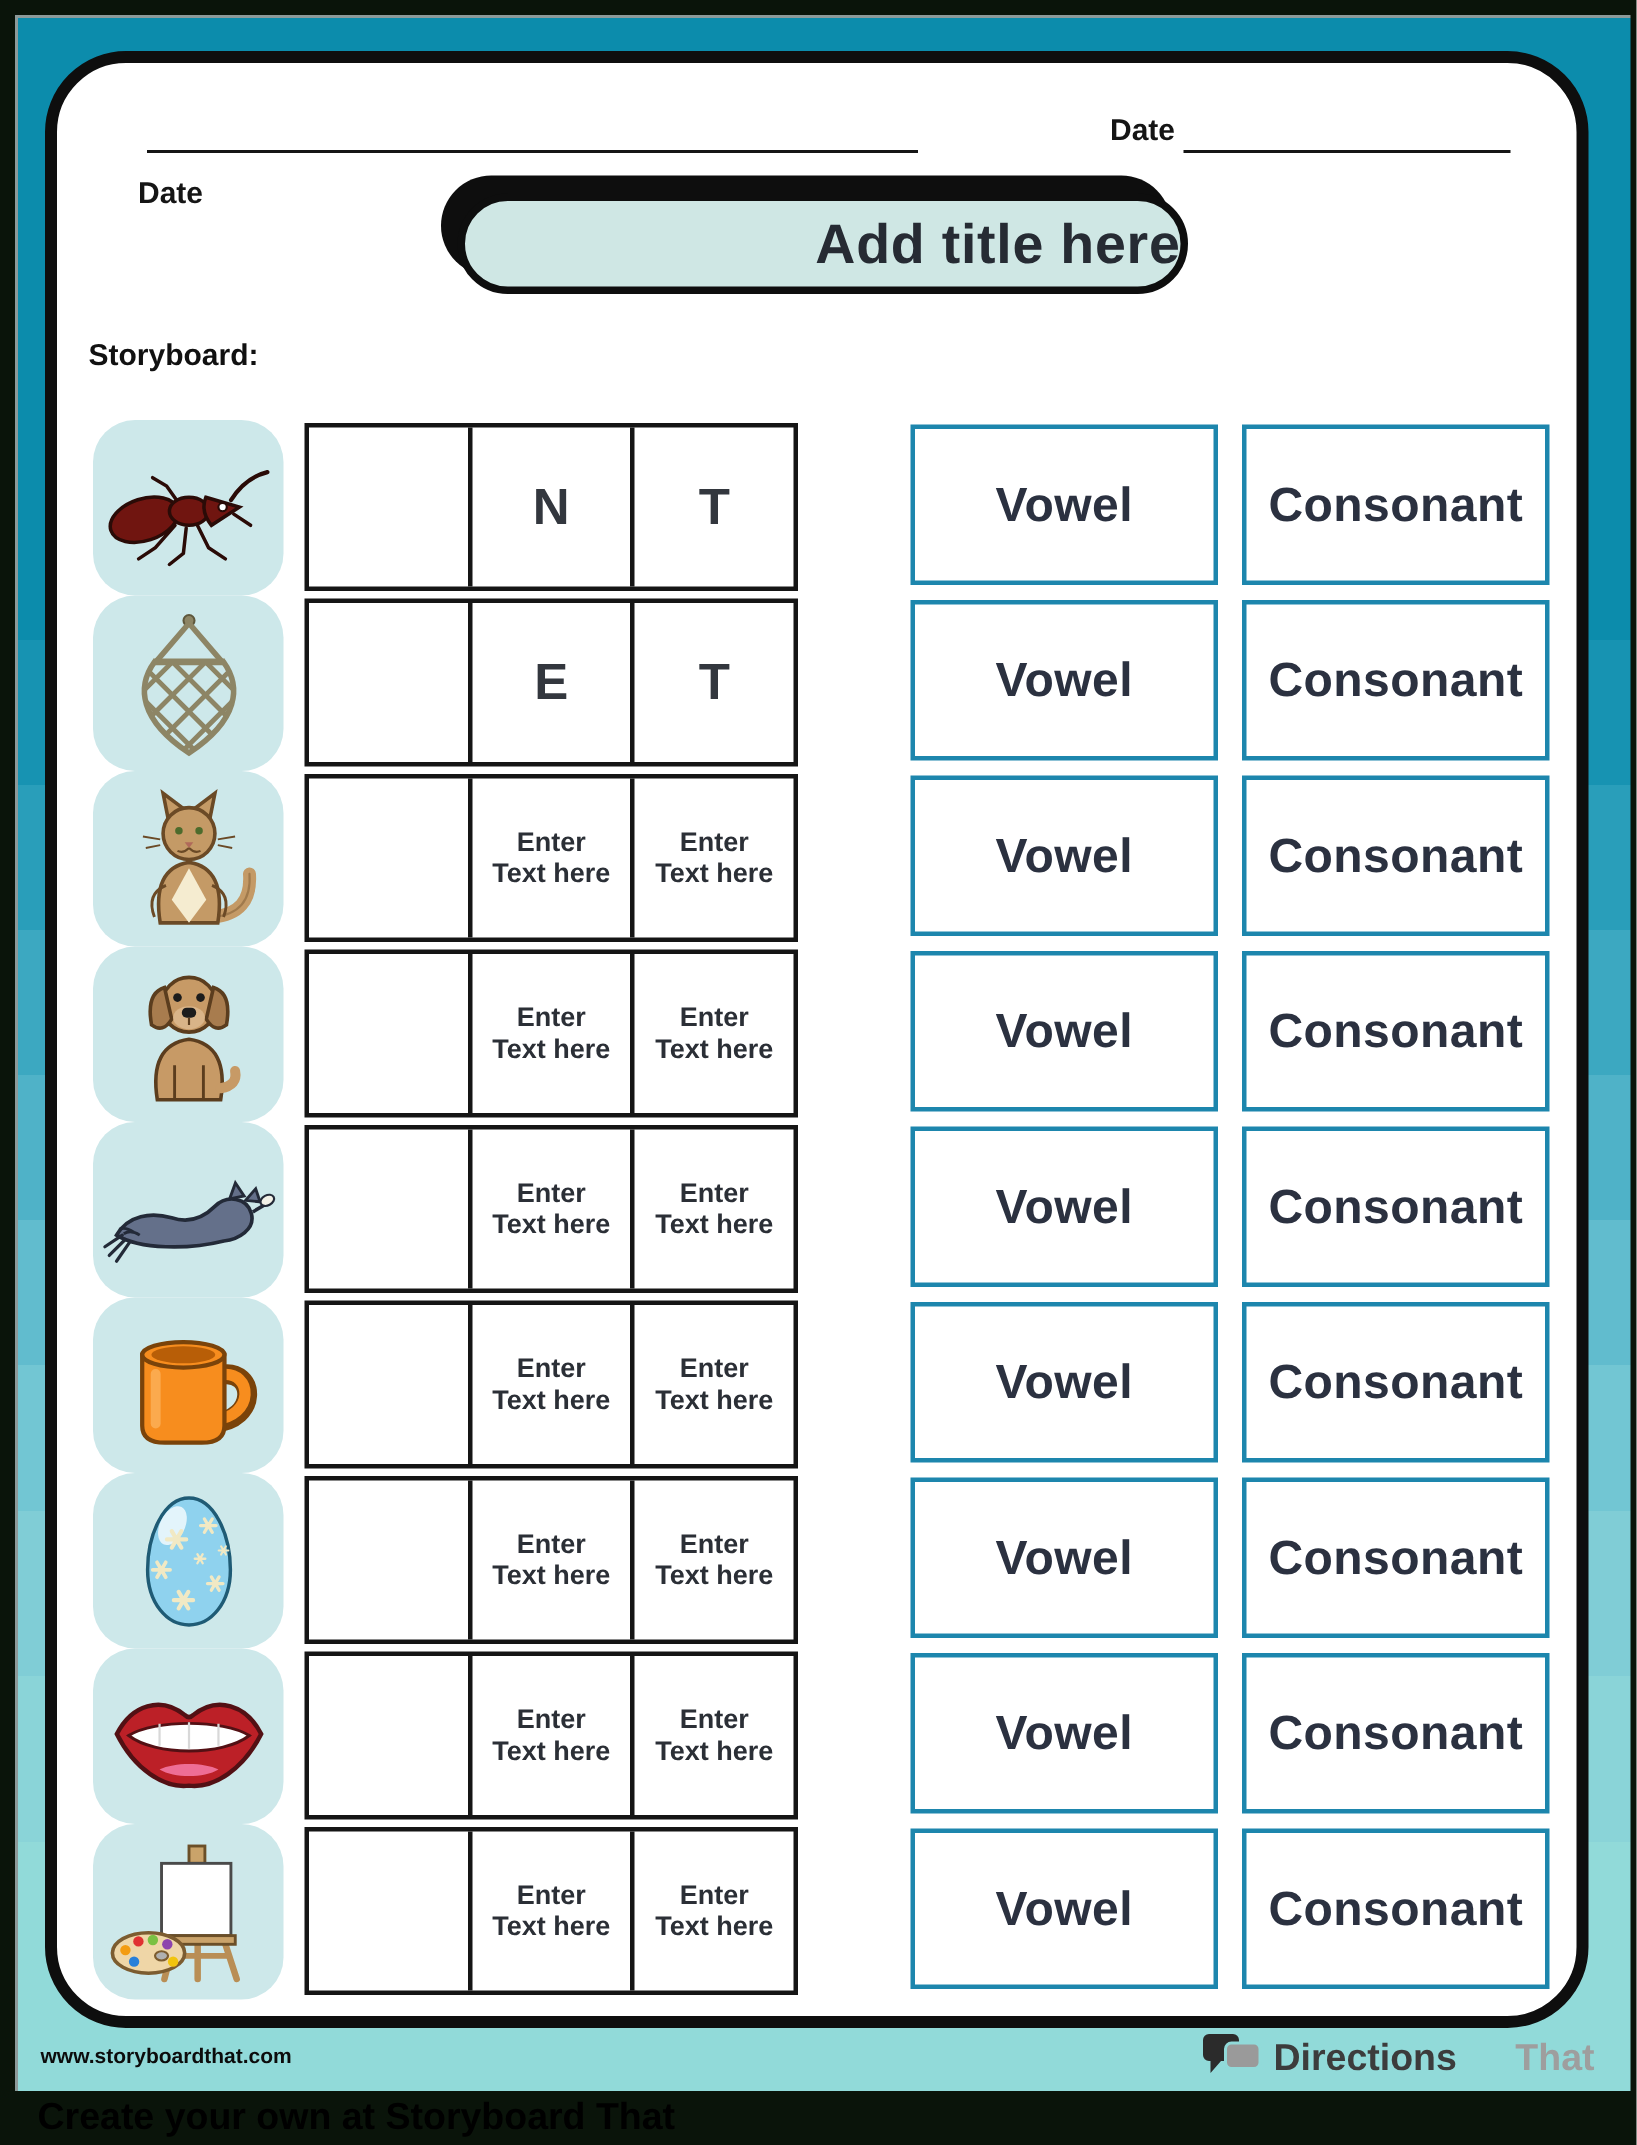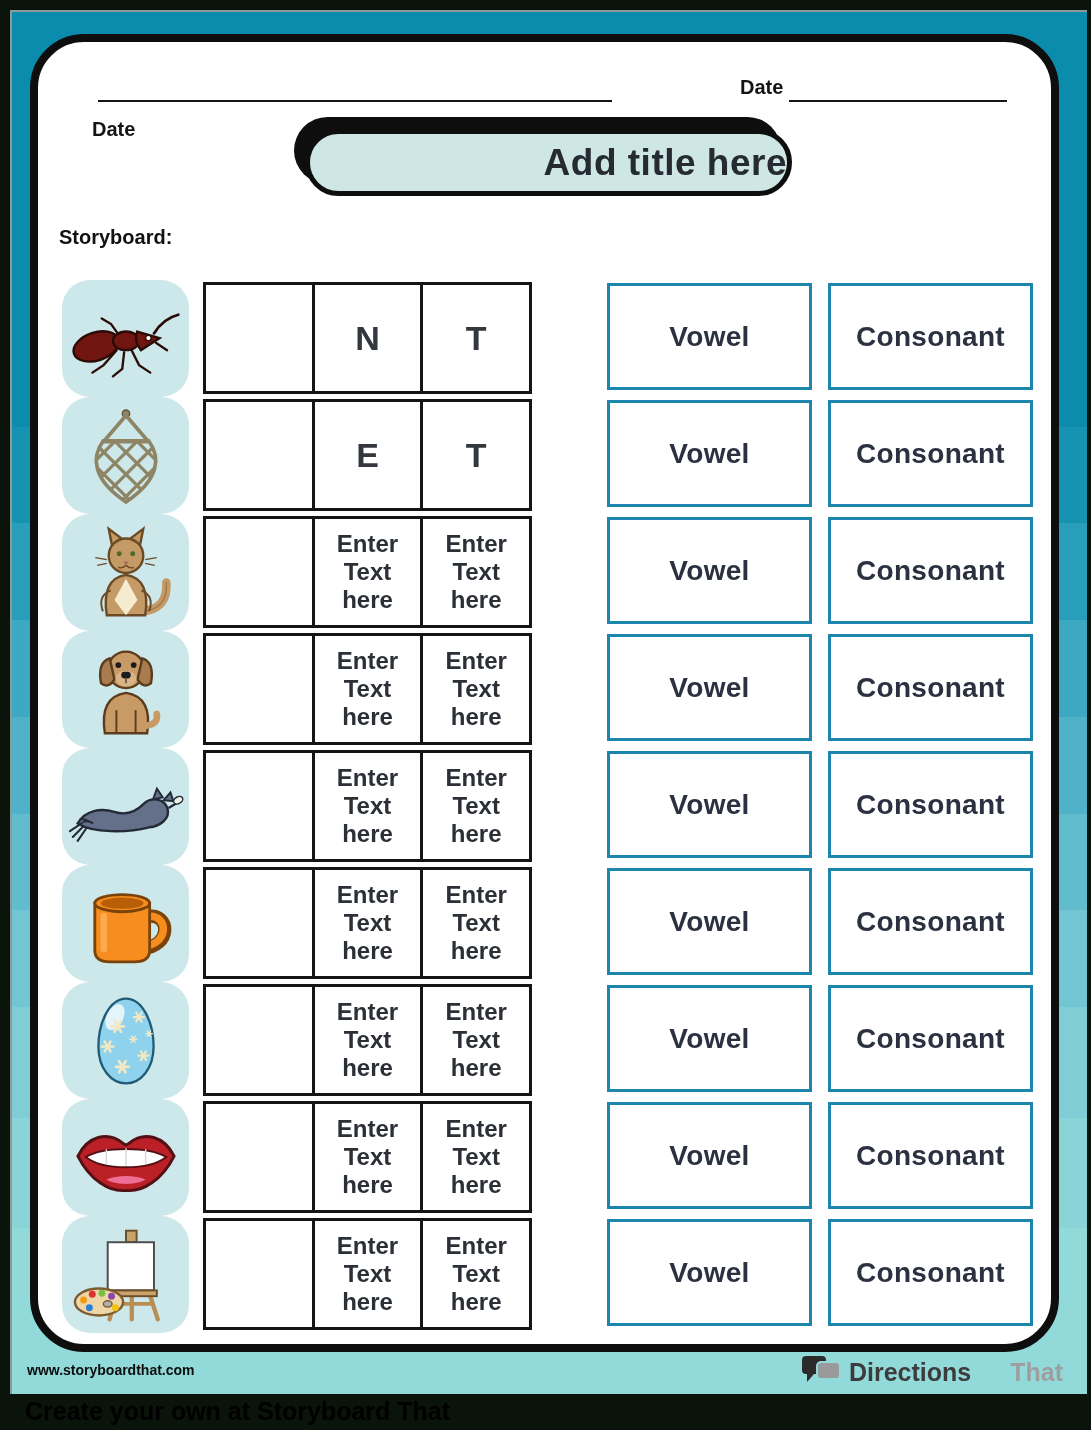--- a/index.html
+++ b/index.html
@@ -61,27 +61,27 @@
   .wtable{
     position:absolute;left:203px;top:2px;width:329px;height:112px;
     box-sizing:border-box;border:3px solid #151515;display:flex;background:#fff;
   }
   .wtable .cell{
     flex:1;border-left:3px solid #151515;
     display:flex;align-items:center;justify-content:center;text-align:center;
   }
   .wtable .cell:first-child{border-left:none;}
   .cell .letter{font-size:34px;font-weight:700;color:#33373e;}
-  .cell .placeholder{font-size:24px;font-weight:700;color:#2b2f36;width:80px;line-height:1.18;}
+  .cell .placeholder{font-size:18px;font-weight:700;color:#2b2f36;width:80px;line-height:1.18;}
   .opt-box{
     position:absolute;top:3px;height:107px;box-sizing:border-box;background:#fff;
     border:3px solid var(--box-border,#1d86ad);
     display:flex;align-items:center;justify-content:center;
   }
-  .opt-box span{font-size:28px;font-weight:800;color:#2b3140;letter-spacing:.3px;}
+  .opt-box span{font-size:32px;font-weight:800;color:#2b3140;letter-spacing:.3px;}
   .vowel-box{left:607px;width:205px;}
   .consonant-box{left:828px;width:205px;}
   
   .footer-url{position:absolute;left:27px;top:1362px;font-size:14px;font-weight:700;color:#0c0c0c;}
   .brand{position:absolute;right:28px;top:1352px;height:40px;display:flex;align-items:center;gap:7px;}
   .brand .word{font-size:25px;font-weight:600;}
   .brand .dark{color:#3c3c3c;}
   .brand .light{color:#9e9e9e;margin-left:32px;}
   .bottom-bar{position:absolute;left:0;top:1392px;width:1091px;height:38px;
     display:flex;align-items:center;}

